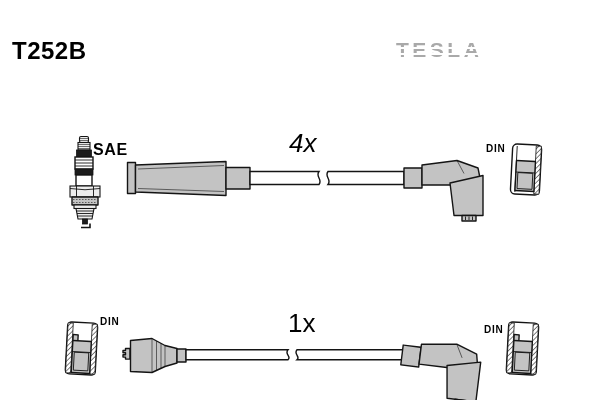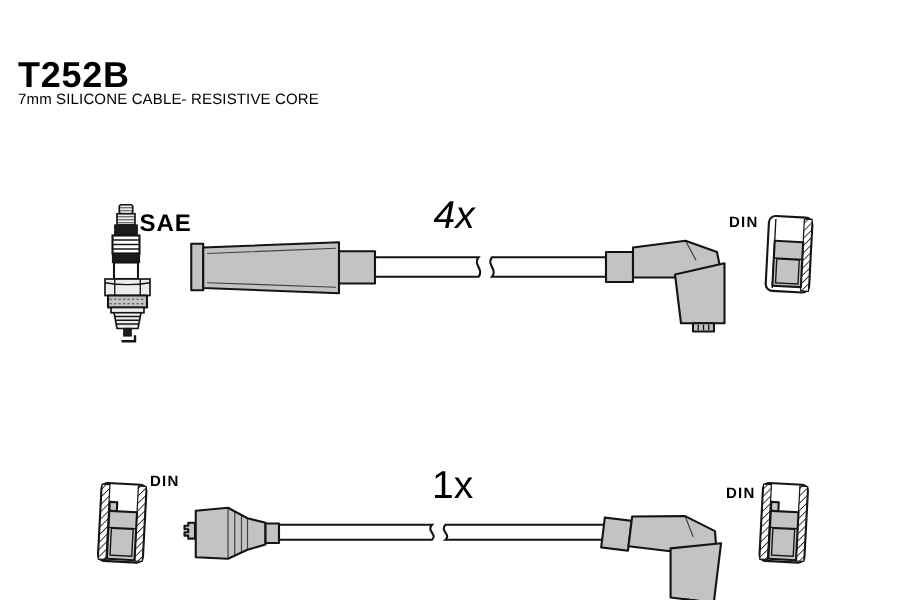--- a/index.html
+++ b/index.html
@@ -34,21 +34,21 @@
   .thin  { fill:none; stroke:var(--outline); stroke-width:0.9; }
   .hair  { fill:none; stroke:var(--outline); stroke-width:0.8; opacity:0.75; }
   .hatchfill { fill:url(#hatch); stroke:var(--outline); stroke-width:0.8; }
 </style>
 </head>
 <body>
 
 <div class="stage">
 
   <div class="abs part-number">T252B</div>
-  <div class="abs subtitle">7mm SILICONE CABLE- RESISTIVE CORE</div>
+  <div class="abs brand">TESLA</div>
   <div class="logo-stripe stripe-1"></div>
   <div class="logo-stripe stripe-2"></div>
 
   <div class="abs sae-label">SAE</div>
   <div class="abs qty qty-top">4x</div>
   <div class="abs din-label din-top-right">DIN</div>
   <div class="abs qty qty-bottom">1x</div>
   <div class="abs din-label din-bottom-left">DIN</div>
   <div class="abs din-label din-bottom-right">DIN</div>
 

